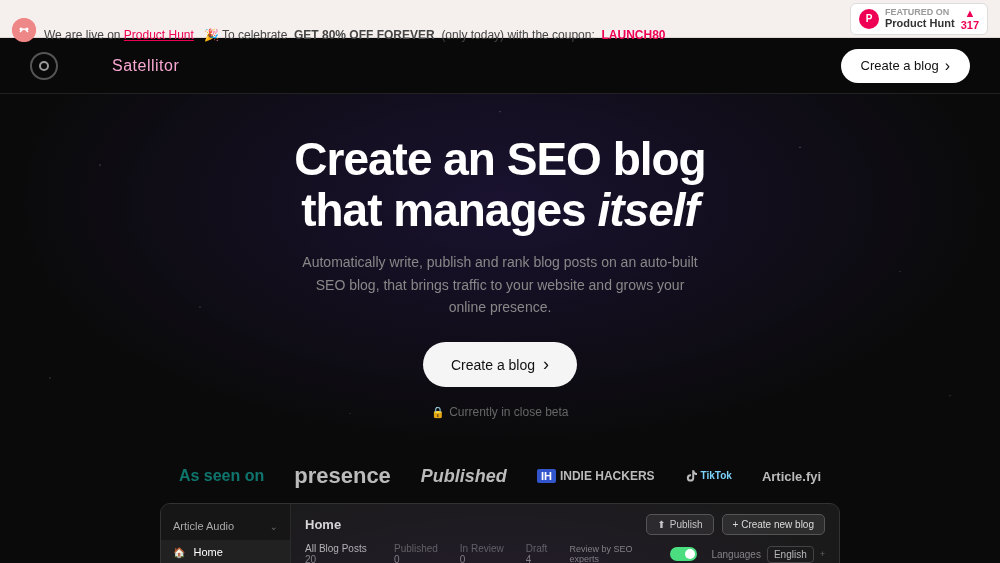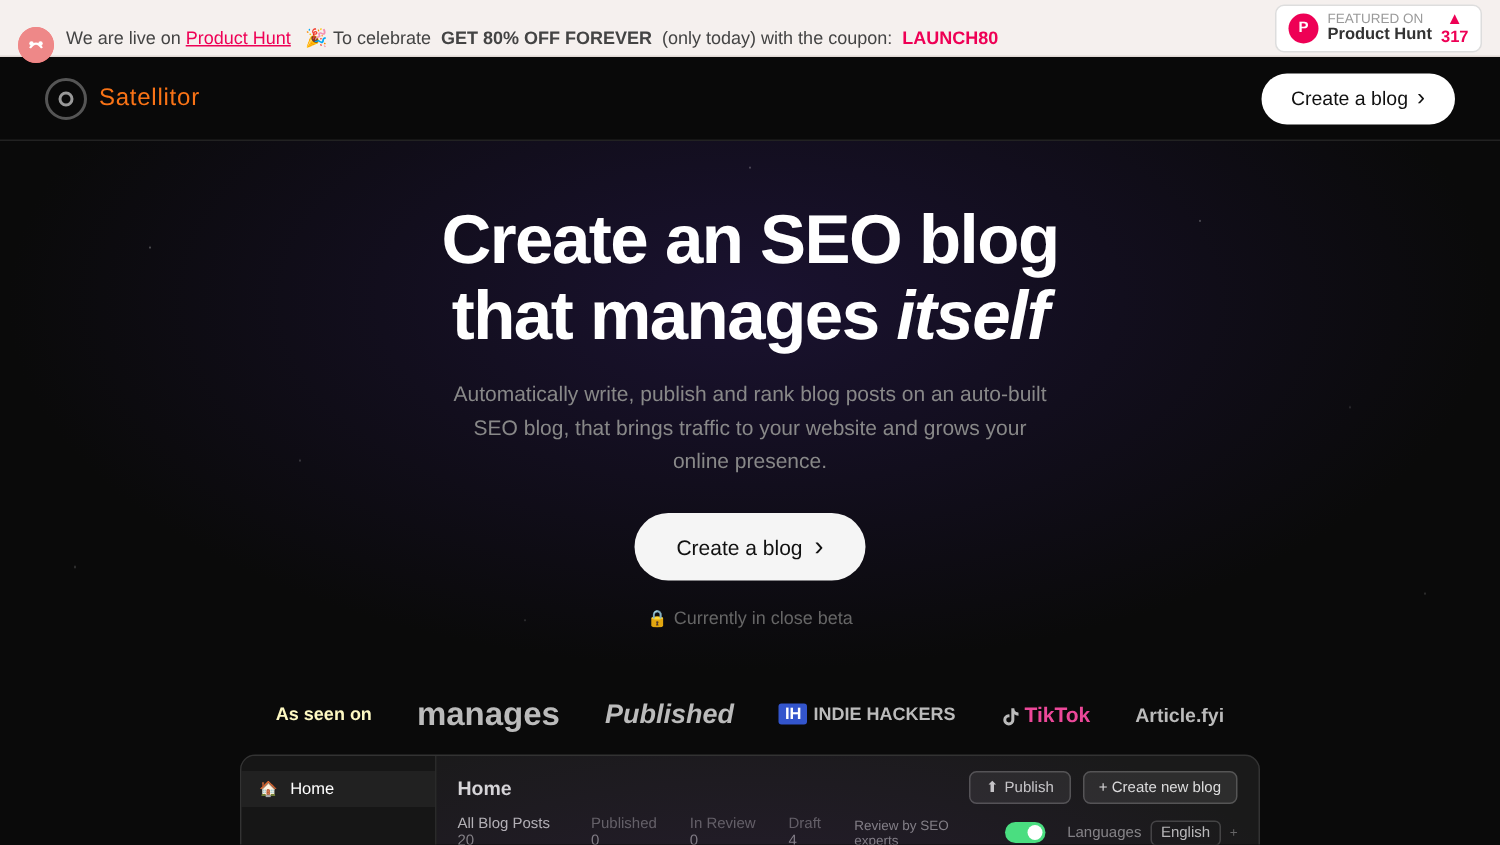--- a/index.html
+++ b/index.html
@@ -12,21 +12,21 @@
       background: #f5f0ee;
       height: 38px;
       display: flex;
       align-items: center;
       justify-content: space-between;
       padding: 0 12px;
       border-bottom: 1px solid #e0d8d4;
     }
     #banner-left {
       display: flex;
-      align-items: flex-start;
+      align-items: flex-end;
       gap: 8px;
       font-size: 12px;
       color: #333;
       margin-top: 23px;
     }
     #banner-avatar {
       width: 24px; height: 24px;
       border-radius: 50%;
       background: linear-gradient(135deg, #e88, #f66);
       overflow: hidden;
@@ -55,21 +55,21 @@
       font-size: 11px;
       color: #333;
     }
     #ph-logo {
       width: 20px; height: 20px; border-radius: 50%;
       background: #e05;
       display: flex; align-items: center; justify-content: center;
       color: white; font-size: 10px; font-weight: bold;
     }
     #ph-info { display: flex; flex-direction: column; line-height: 1.2; }
-    #ph-featured { font-size: 9px; color: #999; text-transform: uppercase; }
+    #ph-featured { font-size: 9px; color: #999; text-transform: uppercase; font-weight: bold; }
     #ph-name { font-size: 11px; font-weight: 600; color: #333; }
     #ph-count {
       display: flex; flex-direction: column; align-items: center;
       font-size: 11px; font-weight: bold; color: #e05;
     }
 
     
     #navbar {
       width: 100%;
       background: rgba(10,10,10,0.95);
@@ -81,21 +81,21 @@
     #logo { display: flex; align-items: center; gap: 8px; }
     #logo-icon {
       width: 28px; height: 28px; border-radius: 50%;
       border: 2px solid #555;
       display: flex; align-items: center; justify-content: center;
     }
     #logo-inner {
       width: 10px; height: 10px; border-radius: 50%;
       border: 2px solid #999;
     }
-    #logo-text { color: #f97316; font-size: 16px; font-weight: 500; letter-spacing: 0.5px; }
+    #logo-text { color: #f9a8d4; font-size: 16px; font-weight: 500; letter-spacing: 0.5px; margin-left: 46px; }
     #create-blog-btn {
       background: white;
       color: #111;
       border: none;
       border-radius: 20px;
       padding: 8px 20px;
       font-size: 13px;
       font-weight: 500;
       cursor: pointer;
       display: flex; align-items: center; gap: 6px;
@@ -162,27 +162,27 @@
         radial-gradient(1px 1px at 35% 90%, rgba(255,255,255,0.2) 0%, transparent 100%);
       pointer-events: none;
     }
 
     
     #social-proof {
       display: flex; align-items: center; justify-content: center; gap: 30px;
       padding: 14px 20px;
       background: #0a0a0a;
     }
-    #as-seen { color: #fef9c3; font-size: 12px; }
+    #as-seen { color: #0f766e; font-size: 16px; }
     .social-logo { color: #aaa; font-size: 14px; font-weight: 600; }
     .social-logo.facebook { font-size: 22px; font-weight: 900; color: #bbb; }
     .social-logo.instagram { font-style: italic; font-size: 18px; color: #bbb; }
     .social-logo.indie-hackers { display: flex; align-items: center; gap: 4px; font-size: 12px; font-weight: 700; color: #bbb; }
     .ih-box { background: #3355cc; color: white; padding: 1px 4px; font-size: 11px; border-radius: 2px; }
-    .social-logo.tiktok { font-size: 14px; color: #ec4899; }
+    .social-logo.tiktok { font-size: 10px; color: #7dd3fc; }
     .social-logo.startups { font-size: 13px; color: #bbb; }
 
     
     #dashboard-preview {
       position: relative;
       margin: 0 auto;
       width: 680px;
       background: #1a1a1a;
       border-radius: 10px 10px 0 0;
       border: 1px solid #333;
@@ -334,38 +334,42 @@
     <button id="hero-cta-btn">Create a blog</button>
     <div id="beta-badge">
       <span id="beta-icon">🔒</span>
       <span>Currently in close beta</span>
     </div>
   </div>
 </div>
 
 <div id="social-proof">
   <span id="as-seen" class="social-logo">As seen on</span>
-  <span class="social-logo facebook">manages</span>
+  <span class="social-logo facebook">presence</span>
   <span class="social-logo instagram">Published</span>
   <span class="social-logo indie-hackers">
     <span class="ih-box">IH</span>
     INDIE HACKERS
   </span>
   <span class="social-logo tiktok">
     <svg width="14" height="14" viewBox="0 0 24 24" fill="#bbb" style="vertical-align:middle;margin-right:2px">
         <path d="M19.59 6.69a4.83 4.83 0 01-3.77-4.25V2h-3.45v13.67a2.89 2.89 0 01-2.88 2.5 2.89 2.89 0 01-2.89-2.89 2.89 2.89 0 012.89-2.89c.28 0 .54.04.79.1V9.01a6.33 6.33 0 00-.79-.05 6.34 6.34 0 00-6.34 6.34 6.34 6.34 0 006.34 6.34 6.34 6.34 0 006.33-6.34V8.95a8.16 8.16 0 004.77 1.52V7.02a4.85 4.85 0 01-1-.33z"></path>
       </svg>TikTok
   </span>
   <span class="social-logo startups">Article.fyi</span>
 </div>
 
 <div id="preview-section">
   <div id="dashboard-preview">
 
     <div id="db-sidebar">
+      <div id="db-sidebar-title">
+        <span>Article Audio</span>
+        <span style="color:#666;font-size:10px;">⌄</span>
+      </div>
       <div class="db-nav-item active">
         <span class="nav-icon">🏠</span>
         <span>Home</span>
       </div>
 
     </div>
 
     <div id="db-main">
       <div id="db-top-bar">
         <span id="db-page-title">Home</span>

